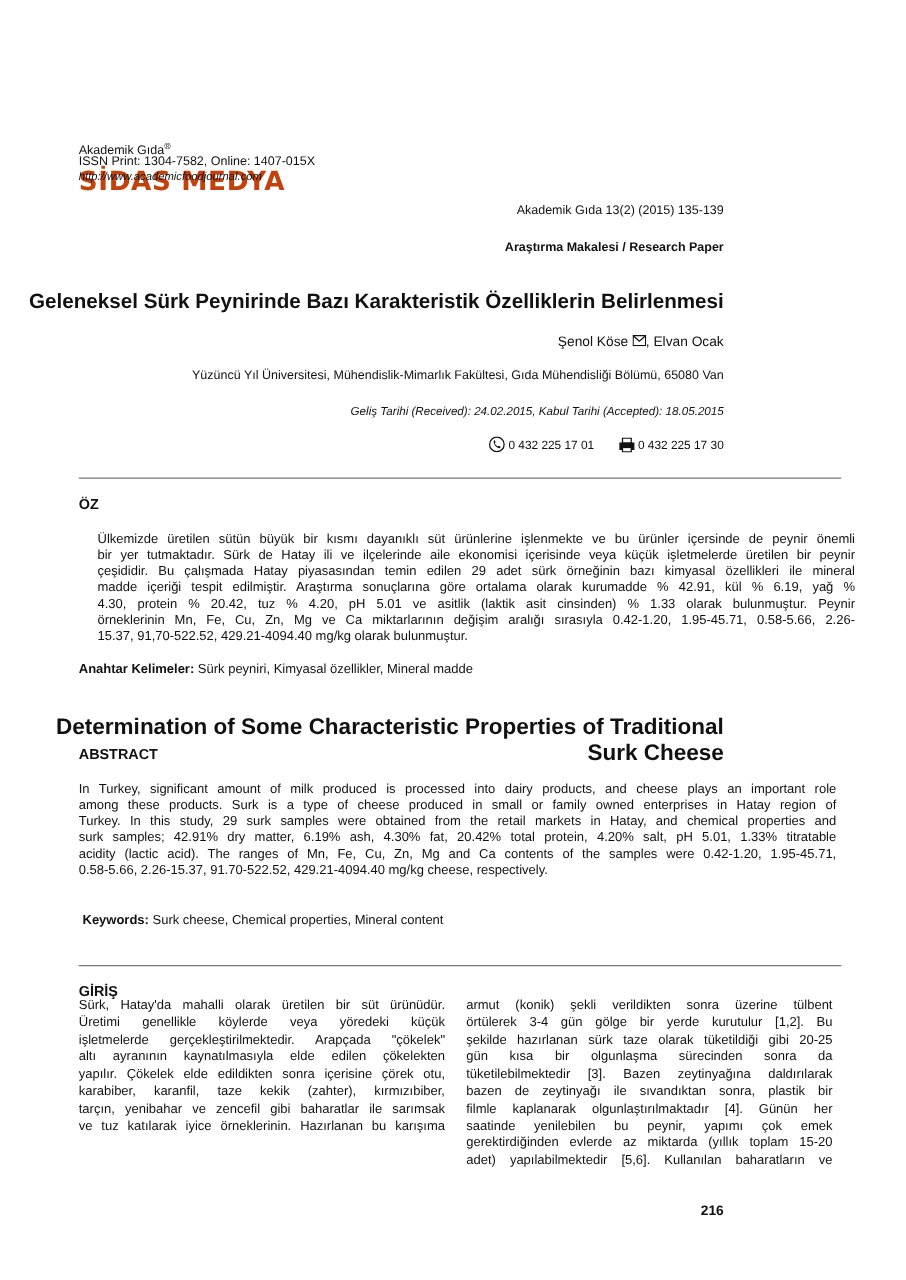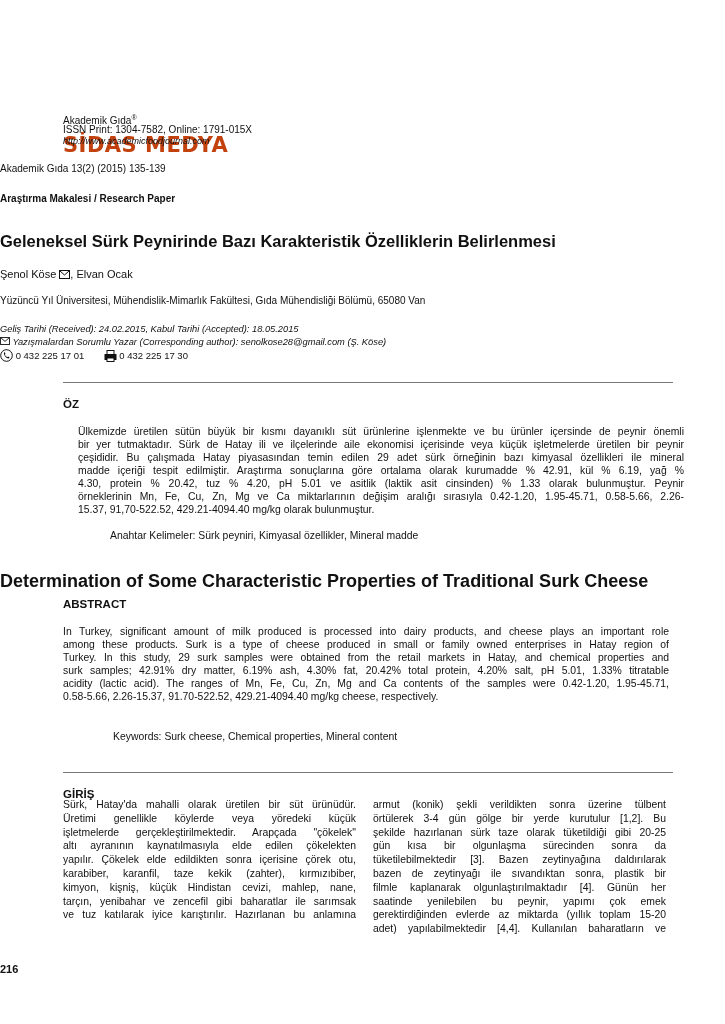--- a/index.html
+++ b/index.html
@@ -3,46 +3,46 @@
 <meta charset="utf-8">
 <style>
   html, body { margin:0; padding:0; background:#ffffff; }
   body { width:725px; height:1024px; position:relative; overflow:hidden;
          font-family:"Liberation Sans", sans-serif; color:#111; }
   .abs { position:absolute; }
   .logo { left:63px; top:86px; font-family:"DejaVu Sans", sans-serif; font-weight:bold;
           font-size:21px; color:#c2410c; letter-spacing:0.5px; line-height:22px;margin-top:48px; }
   .meta { left:63px; font-size:10px; line-height:11px; color:#111; }
   .meta.italic { font-style:italic; font-size:9px; }
-  .center { left:0; width:725px; text-align:left; }
+  .center { left:0; width:579px; text-align:right; }
   .citation { top:163px; font-size:10px; }
   .paper-type { top:193px; font-size:10px; font-weight:bold; }
   .title { top:232px; font-size:16.5px; font-weight:bold; }
   .authors { top:268px; font-size:11px; }
   .affil { top:295px; font-size:10px; }
   .dates { top:323px; font-size:9.3px; font-style:italic; line-height:13px; }
   .phones { top:349px; font-size:9.5px; }
   .rule { left:63px; width:610px; height:1px; background:#777; }
   .h2 { left:63px; font-size:11.5px; font-weight:bold; }
   .para { left:63px; width:606px; font-size:10.4px; line-height:13px; text-align:justify; }
   .para .line { display:block; text-align:justify; text-align-last:justify; white-space:nowrap; }
   .para .line.last { text-align-last:left; }
   .kw { left:63px; font-size:10.4px; }
-  .kw b { font-weight:normal;margin-left:47px; }
+  .kw b { font-weight:bold; }
   .col { width:293px; font-size:10.4px; line-height:13.8px; }
   .col .line { display:block; text-align:justify; text-align-last:justify; white-space:nowrap; }
   .page-num { top:963px; font-size:11px; font-weight:bold; }
   .icon { display:inline-block; vertical-align:middle; }
 </style>
 </head>
 <body>
 
 <div class="abs logo">SİDAS MEDYA</div>
 <div class="abs meta" style="top:112px;"><span>Akademik Gıda</span><sup style="font-size:7px;">®</sup></div>
-<div class="abs meta" style="top:124px;">ISSN Print: 1304-7582, Online: 1791-015X</div>
+<div class="abs meta" style="top:124px;">ISSN Print: 1304-7582, Online: 1407-015X</div>
 <div class="abs meta italic" style="top:136px;">http://www.academicfoodjournal.com</div>
 
 <div class="abs center citation">Akademik Gıda 13(2) (2015) 135-139</div>
 <div class="abs center paper-type">Araştırma Makalesi / Research Paper</div>
 
 <div class="abs center title">Geleneksel Sürk Peynirinde Bazı Karakteristik Özelliklerin Belirlenmesi</div>
 
 <div class="abs center authors">
   <span>Şenol Köse</span>
   <span class="icon">
@@ -50,29 +50,20 @@
         <rect x="0.5" y="0.5" width="10" height="8" fill="#fff" stroke="#111" stroke-width="1"></rect>
         <path d="M1 1 L5.5 5 L10 1" fill="none" stroke="#111" stroke-width="1"></path>
       </svg>
   </span><span>, </span><span>Elvan Ocak</span>
 </div>
 
 <div class="abs center affil">Yüzüncü Yıl Üniversitesi, Mühendislik-Mimarlık Fakültesi, Gıda Mühendisliği Bölümü, 65080 Van</div>
 
 <div class="abs center dates">
   <div>Geliş Tarihi (Received): 24.02.2015, Kabul Tarihi (Accepted): 18.05.2015</div>
-  <div>
-    <span class="icon">
-      <svg width="10" height="8" viewBox="0 0 11 9">
-          <rect x="0.5" y="0.5" width="10" height="8" fill="#fff" stroke="#111" stroke-width="1"></rect>
-          <path d="M1 1 L5.5 5 L10 1" fill="none" stroke="#111" stroke-width="1"></path>
-        </svg>
-    </span>
-    <span>Yazışmalardan Sorumlu Yazar (Corresponding author): senolkose28@gmail.com (Ş. Köse)</span>
-  </div>
 </div>
 
 <div class="abs center phones">
   <span class="icon">
     <svg width="13" height="13" viewBox="0 0 13 13">
         <circle cx="6.5" cy="6.5" r="5.8" fill="#fff" stroke="#111" stroke-width="1"></circle>
         <path d="M4 3.5 C3.5 6 6 9.5 9 9.5 L9.5 8.3 L8 7.5 L7.2 8.2 C6 7.6 5.2 6.6 4.8 5.6 L5.5 4.8 L4.8 3.2 Z" fill="#111"></path>
       </svg>
   </span>
   <span>0 432 225 17 01</span>
@@ -117,31 +108,30 @@
 
 <div class="abs h2" style="top:788px;">GİRİŞ</div>
 
 <div class="abs col" style="left:63px;top:797px;top:798px;">
   <span class="line">Sürk, Hatay'da mahalli olarak üretilen bir süt ürünüdür.</span>
   <span class="line">Üretimi genellikle köylerde veya yöredeki küçük</span>
   <span class="line">işletmelerde gerçekleştirilmektedir. Arapçada "çökelek"</span>
   <span class="line">altı ayranının kaynatılmasıyla elde edilen çökelekten</span>
   <span class="line">yapılır. Çökelek elde edildikten sonra içerisine çörek otu,</span>
   <span class="line">karabiber, karanfil, taze kekik (zahter), kırmızıbiber,</span>
-  <span class="line">kimyon, kişniş, küçük Hindistan cevizi, mahlep, nane,</span>
   <span class="line">tarçın, yenibahar ve zencefil gibi baharatlar ile sarımsak</span>
-  <span class="line">ve tuz katılarak iyice karıştırılır. Hazırlanan bu anlamına</span>
+  <span class="line">ve tuz katılarak iyice örneklerinin. Hazırlanan bu karışıma</span>
 </div>
 
 <div class="abs col" style="left:373px;top:798px;">
   <span class="line">armut (konik) şekli verildikten sonra üzerine tülbent</span>
   <span class="line">örtülerek 3-4 gün gölge bir yerde kurutulur [1,2]. Bu</span>
   <span class="line">şekilde hazırlanan sürk taze olarak tüketildiği gibi 20-25</span>
   <span class="line">gün kısa bir olgunlaşma sürecinden sonra da</span>
   <span class="line">tüketilebilmektedir [3]. Bazen zeytinyağına daldırılarak</span>
   <span class="line">bazen de zeytinyağı ile sıvandıktan sonra, plastik bir</span>
   <span class="line">filmle kaplanarak olgunlaştırılmaktadır [4]. Günün her</span>
   <span class="line">saatinde yenilebilen bu peynir, yapımı çok emek</span>
   <span class="line">gerektirdiğinden evlerde az miktarda (yıllık toplam 15-20</span>
-  <span class="line">adet) yapılabilmektedir [4,4]. Kullanılan baharatların ve</span>
+  <span class="line">adet) yapılabilmektedir [5,6]. Kullanılan baharatların ve</span>
 </div>
 
 <div class="abs center page-num">216</div>
 
 </body></html>

